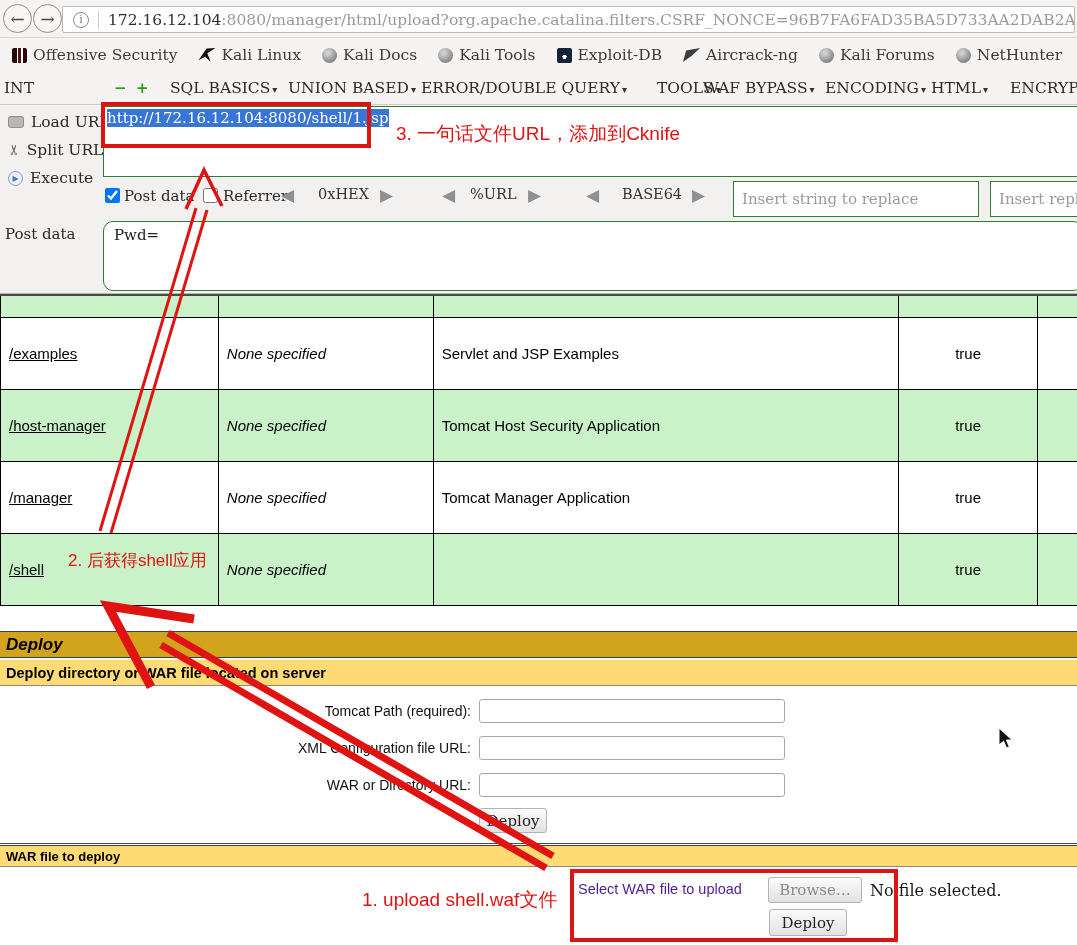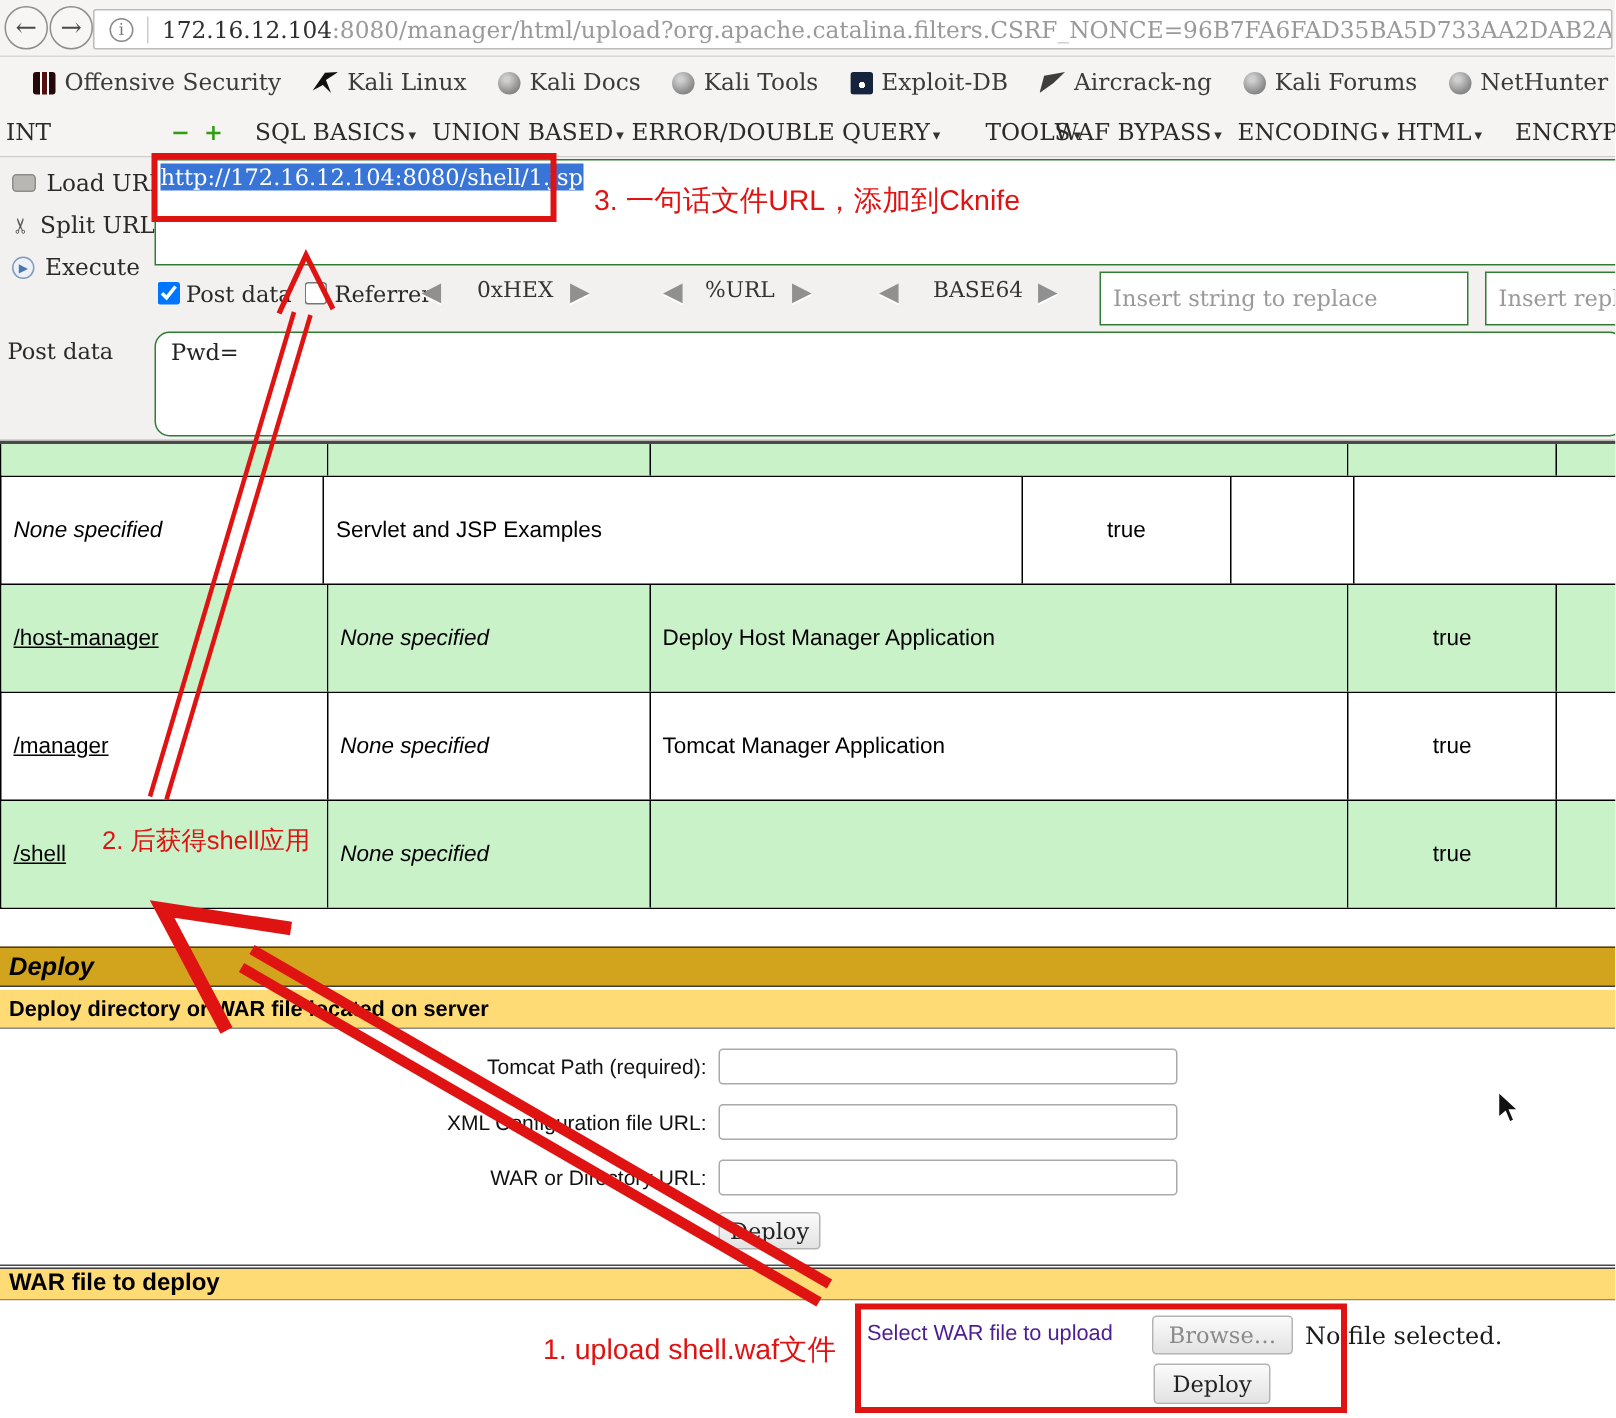--- a/index.html
+++ b/index.html
@@ -21,21 +21,21 @@
             display: flex; align-items: center; overflow: hidden; }
   .info-icon { min-width: 16px; height: 16px; border: 1px solid #8a8a8a; border-radius: 50%;
                color: #777; font-size: 11px; line-height: 14px; text-align: center;
                margin: 0 9px 0 10px; }
   .url-sep { width: 1px; height: 18px; background: #ccc; margin-right: 9px; }
   .url-text { font-size: 15.5px; color: #9a9a9a; white-space: nowrap; overflow: hidden; }
   .url-host { color: #2f2f2f; }
   
   .bookmarks { position: absolute; left: 0; top: 38px; width: 1077px; height: 34px;
                background: #f5f4f2; display: flex; align-items: center;
-               padding-left: 22px; overflow: hidden; }
+               padding-left: 12px; overflow: hidden; }
   .bm { display: flex; align-items: center; gap: 6px; margin-right: 21px;
         font-size: 15.5px; color: #3b3b3b; white-space: nowrap; }
   .ic { display: inline-block; }
   .ic-offsec { width: 15px; height: 15px; border-radius: 2px;
     background: linear-gradient(90deg,#260707 0 30%,#fff 30% 42%,#571010 42% 62%,#fff 62% 72%,#260707 72%); }
   .ic-globe { width: 15px; height: 15px; border-radius: 50%;
     background: radial-gradient(circle at 38% 32%, #cfcfcf 12%, #8d8d8d 65%, #6f6f6f); }
   .ic-kali { width: 17px; height: 14px; background: #101010;
     clip-path: polygon(0 88%, 48% 4%, 100% 0, 52% 38%, 72% 100%, 40% 62%); }
   .ic-edb { width: 15px; height: 15px; border-radius: 2px; background: #16233c;
@@ -98,21 +98,21 @@
                background: #fff; border-bottom: 1px solid #4a4a4a;
                font-family: "Liberation Sans", sans-serif; }
   .f-label { position: absolute; left: 0; width: 471px; text-align: right;
              font-size: 14px; color: #111; line-height: 24px; }
   .f-input { position: absolute; left: 479px; width: 306px; height: 24px;
              border: 1px solid #aaa; border-radius: 3px; background: #fff; }
   .btn { background: linear-gradient(#fbfbfb, #e2e2e2); border: 1px solid #b3b3b3;
          border-radius: 3px; font-family: "DejaVu Serif", serif; font-size: 15px;
          color: #222; display: flex; align-items: center; justify-content: center; }
   .bar.war { top: 845px; height: 22px; background: #ffdb75;
-             font-size: 16px; font-weight: bold; border-bottom: 1px solid #8a8a8a; }
+             font-size: 13px; font-weight: bold; border-bottom: 1px solid #8a8a8a; }
   .war-area { position: absolute; left: 0; top: 867px; width: 1077px; height: 78px; background: #fff; }
   .sel-label { position: absolute; left: 578px; top: 881px;
                font-family: "Liberation Sans", sans-serif; font-size: 14.5px; color: #4c1d95; }
   .no-file { position: absolute; left: 870px; top: 881px; font-size: 16px; color: #1a1a1a; }
   
   #overlay { position: absolute; left: 0; top: 0; width: 1077px; height: 945px;
              pointer-events: none; z-index: 50; }
 </style>
 </head>
 <body>
@@ -223,31 +223,34 @@
 
   <div class="tbl">
     <div class="tr head">
       <div class="td c1"></div>
         <div class="td c2"></div>
         <div class="td c3"></div>
         <div class="td c4"></div>
         <div class="td c5"></div>
     </div>
     <div class="tr row">
+      <div class="td c1">
+          <a href="#">/examples</a>
+        </div>
       <div class="td c2 vers">None specified</div>
       <div class="td c3">Servlet and JSP Examples</div>
       <div class="td c4">true</div>
       <div class="td c5"></div>
     </div>
     <div class="tr row shade">
       <div class="td c1">
           <a href="#">/host-manager</a>
         </div>
       <div class="td c2 vers">None specified</div>
-      <div class="td c3">Deploy Host Manager Application</div>
+      <div class="td c3">Tomcat Host Security Application</div>
       <div class="td c4">true</div>
       <div class="td c5"></div>
     </div>
     <div class="tr row">
       <div class="td c1">
           <a href="#">/manager</a>
         </div>
       <div class="td c2 vers">None specified</div>
       <div class="td c3">Tomcat Manager Application</div>
       <div class="td c4">true</div>

